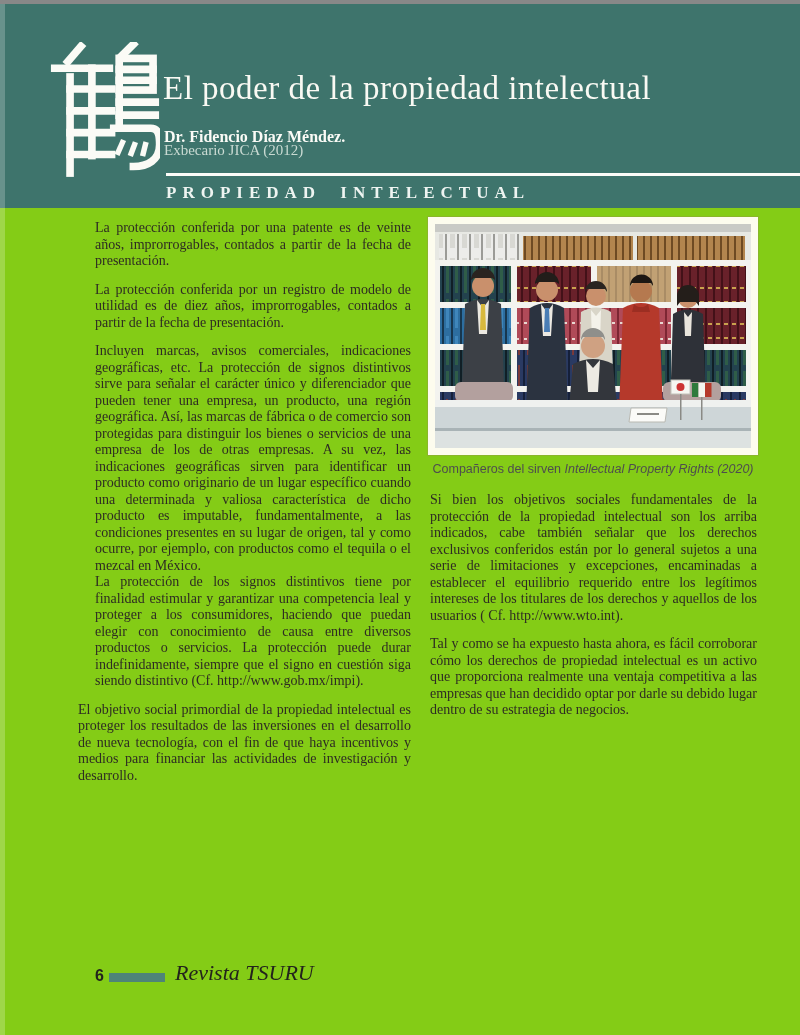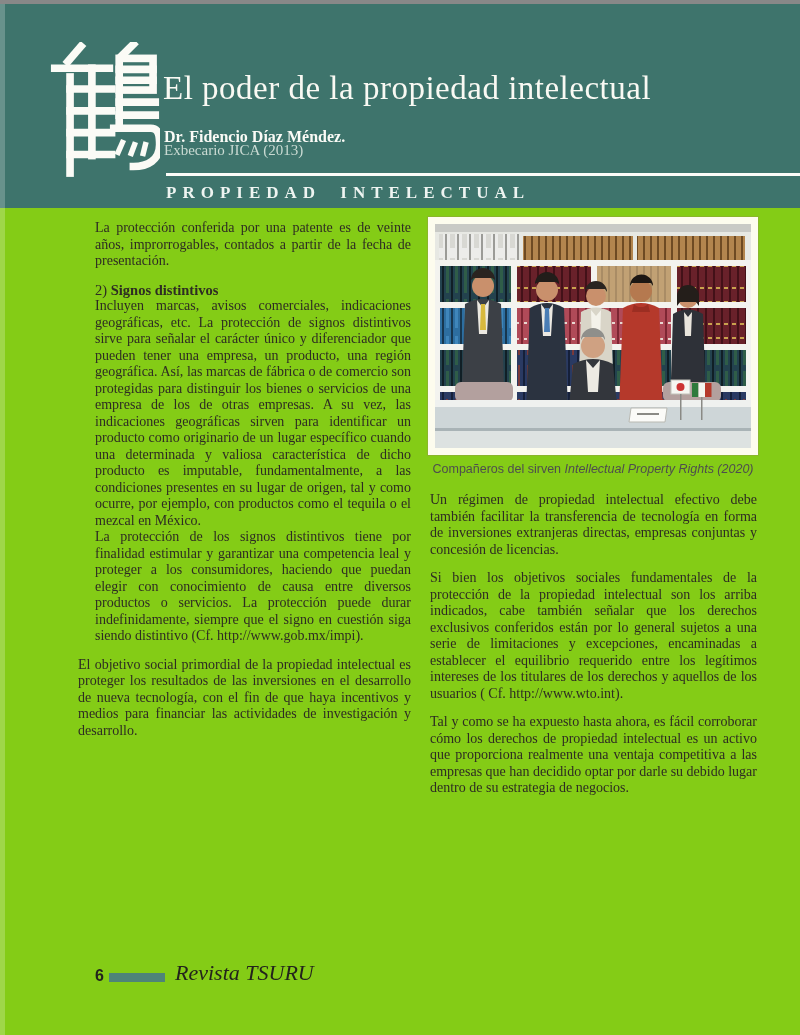--- a/index.html
+++ b/index.html
@@ -71,28 +71,28 @@
         <path d="M63,55 H96"></path>
         <path d="M63,67 H96"></path>
         <path d="M58,79 H92 C100,79 100,88 100,94 C100,108 89,114 76,114"></path>
         <path d="M66,92 L62,101" stroke-width="5"></path>
         <path d="M77,94 L74,102" stroke-width="5"></path>
         <path d="M87,94 L85,102" stroke-width="5"></path>
       </svg>
     </div>
     <div class="title">El poder de la propiedad intelectual</div>
     <div class="author">Dr. Fidencio Díaz Méndez.</div>
-    <div class="credential">Exbecario JICA (2013)</div>
+    <div class="credential">Exbecario JICA (2012)</div>
     <div class="header-rule"></div>
     <div class="banner">PROPIEDAD INTELECTUAL</div>
   </div>
 
   <div class="col left-col">
     <p>La protección conferida por una patente es de veinte años, improrrogables, contados a partir de la fecha de presentación.</p>
-    <p class="subheading no-gap"><span>2) </span><b>Signos distintivos</b></p>
+    <p>La protección conferida por un registro de modelo de utilidad es de diez años, improrrogables, contados a partir de la fecha de presentación.</p>
     <p class="no-gap">Incluyen marcas, avisos comerciales, indicaciones geográficas, etc. La protección de signos distintivos sirve para señalar el carácter único y diferenciador que pueden tener una empresa, un producto, una región geográfica. Así, las marcas de fábrica o de comercio son protegidas para distinguir los bienes o servicios de una empresa de los de otras empresas. A su vez, las indicaciones geográficas sirven para identificar un producto como originario de un lugar específico cuando una determinada y valiosa característica de dicho producto es imputable, fundamentalmente, a las condiciones presentes en su lugar de origen, tal y como ocurre, por ejemplo, con productos como el tequila o el mezcal en México.</p>
     <p>La protección de los signos distintivos tiene por finalidad estimular y garantizar una competencia leal y proteger a los consumidores, haciendo que puedan elegir con conocimiento de causa entre diversos productos o servicios. La protección puede durar indefinidamente, siempre que el signo en cuestión siga siendo distintivo (Cf. http://www.gob.mx/impi).</p>
     <p class="wide-last">El objetivo social primordial de la propiedad intelectual es proteger los resultados de las inversiones en el desarrollo de nueva tecnología, con el fin de que haya incentivos y medios para financiar las actividades de investigación y desarrollo.</p>
   </div>
 
   <div class="photo-frame">
     <svg width="316" height="224" viewBox="0 0 316 224">
       <defs>
         <pattern id="bkA" width="8" height="36" patternUnits="userSpaceOnUse">
           <rect width="8" height="36" fill="#69212a"></rect>
@@ -225,21 +225,20 @@
         <rect x="257" y="159" width="6.5" height="14" fill="#2e7a3c"></rect>
         <rect x="263.5" y="159" width="6.5" height="14" fill="#f4f4ee"></rect>
         <rect x="270" y="159" width="6.5" height="14" fill="#b5392b"></rect>
         <rect x="266" y="173" width="1.5" height="23" fill="#8a8a85"></rect>
       </g>
     </svg>
   </div>
   <div class="caption"><span>Compañeros del sirven </span><i>Intellectual Property Rights (2020)</i></div>
 
   <div class="col right-col">
-    <p>Un régimen de propiedad intelectual efectivo debe también facilitar la transferencia de tecnología en forma de inversiones extranjeras directas, empresas conjuntas y concesión de licencias.</p>
     <p>Si bien los objetivos sociales fundamentales de la protección de la propiedad intelectual son los arriba indicados, cabe también señalar que los derechos exclusivos conferidos están por lo general sujetos a una serie de limitaciones y excepciones, encaminadas a establecer el equilibrio requerido entre los legítimos intereses de los titulares de los derechos y aquellos de los usuarios ( Cf. http://www.wto.int).</p>
     <p>Tal y como se ha expuesto hasta ahora, es fácil corroborar cómo los derechos de propiedad intelectual es un activo que proporciona realmente una ventaja competitiva a las empresas que han decidido optar por darle su debido lugar dentro de su estrategia de negocios.</p>
   </div>
 
   <div class="footer">
     <span class="page-num">6</span>
     <span class="footer-bar"></span>
     <span class="journal">Revista TSURU</span>
   </div>
 </div>

